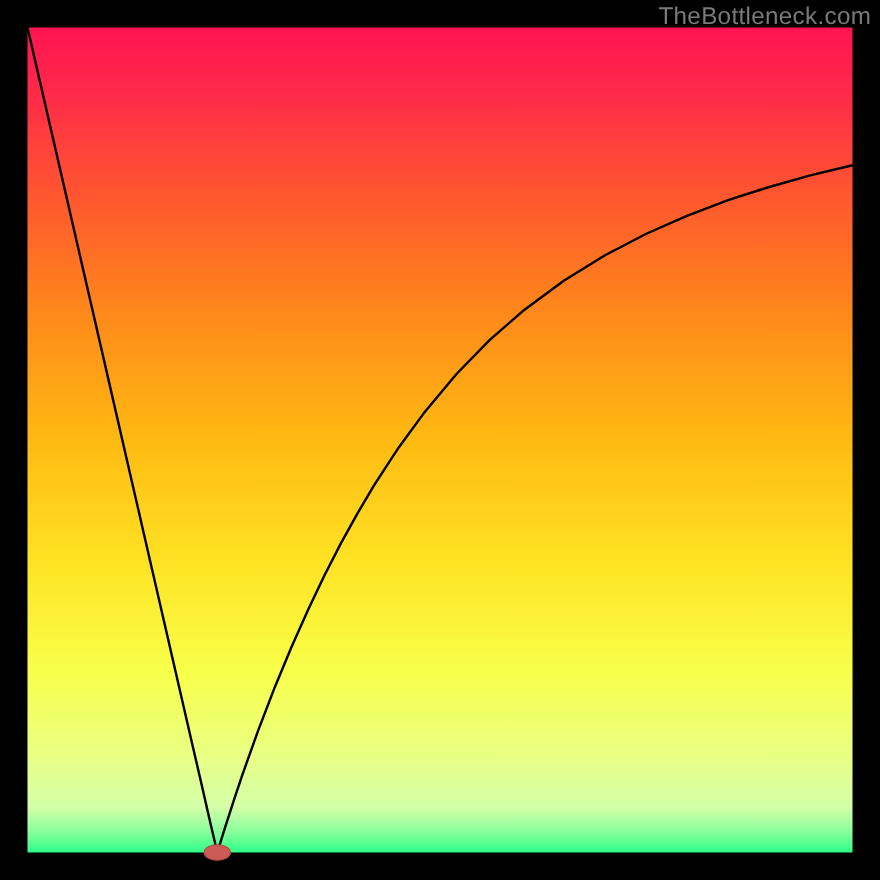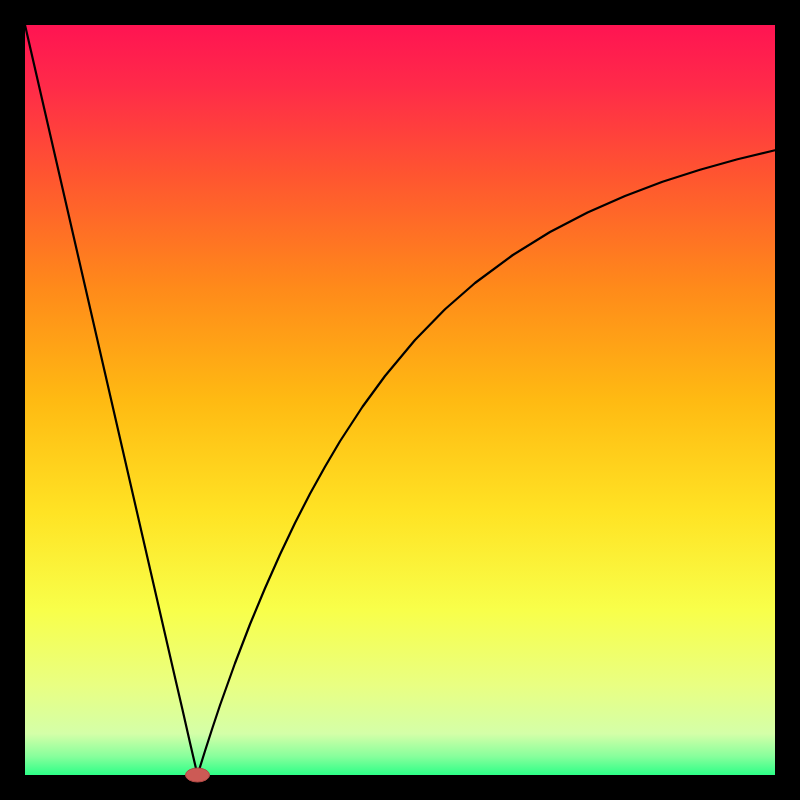--- a/index.html
+++ b/index.html
@@ -3,20 +3,21 @@
 <meta charset="utf-8">
 <style>
   html,body{margin:0;padding:0;width:800px;height:800px;overflow:hidden;background:#fff;font-family:Arial,Helvetica,sans-serif;}
   .wrap{position:relative;width:800px;height:800px;}
   .watermark{position:absolute;top:2px;right:8px;color:#7a7a7a;font-size:22px;font-weight:500;letter-spacing:.3px;}
   svg{display:block;}
 </style>
 </head>
 <body>
 <div class="wrap">
+  <div class="watermark">TheBottleneck.com</div>
   <svg id="chart" width="800" height="800" viewBox="0 0 800 800">
       <defs>
         <linearGradient id="bg" x1="0" y1="0" x2="0" y2="1">
           <stop offset="0%" stop-color="#ff1452"></stop>
           <stop offset="8%" stop-color="#ff2a49"></stop>
           <stop offset="20%" stop-color="#ff5530"></stop>
           <stop offset="35%" stop-color="#ff8a1a"></stop>
           <stop offset="50%" stop-color="#ffba12"></stop>
           <stop offset="65%" stop-color="#ffe324"></stop>
           <stop offset="78%" stop-color="#f8ff4a"></stop>

